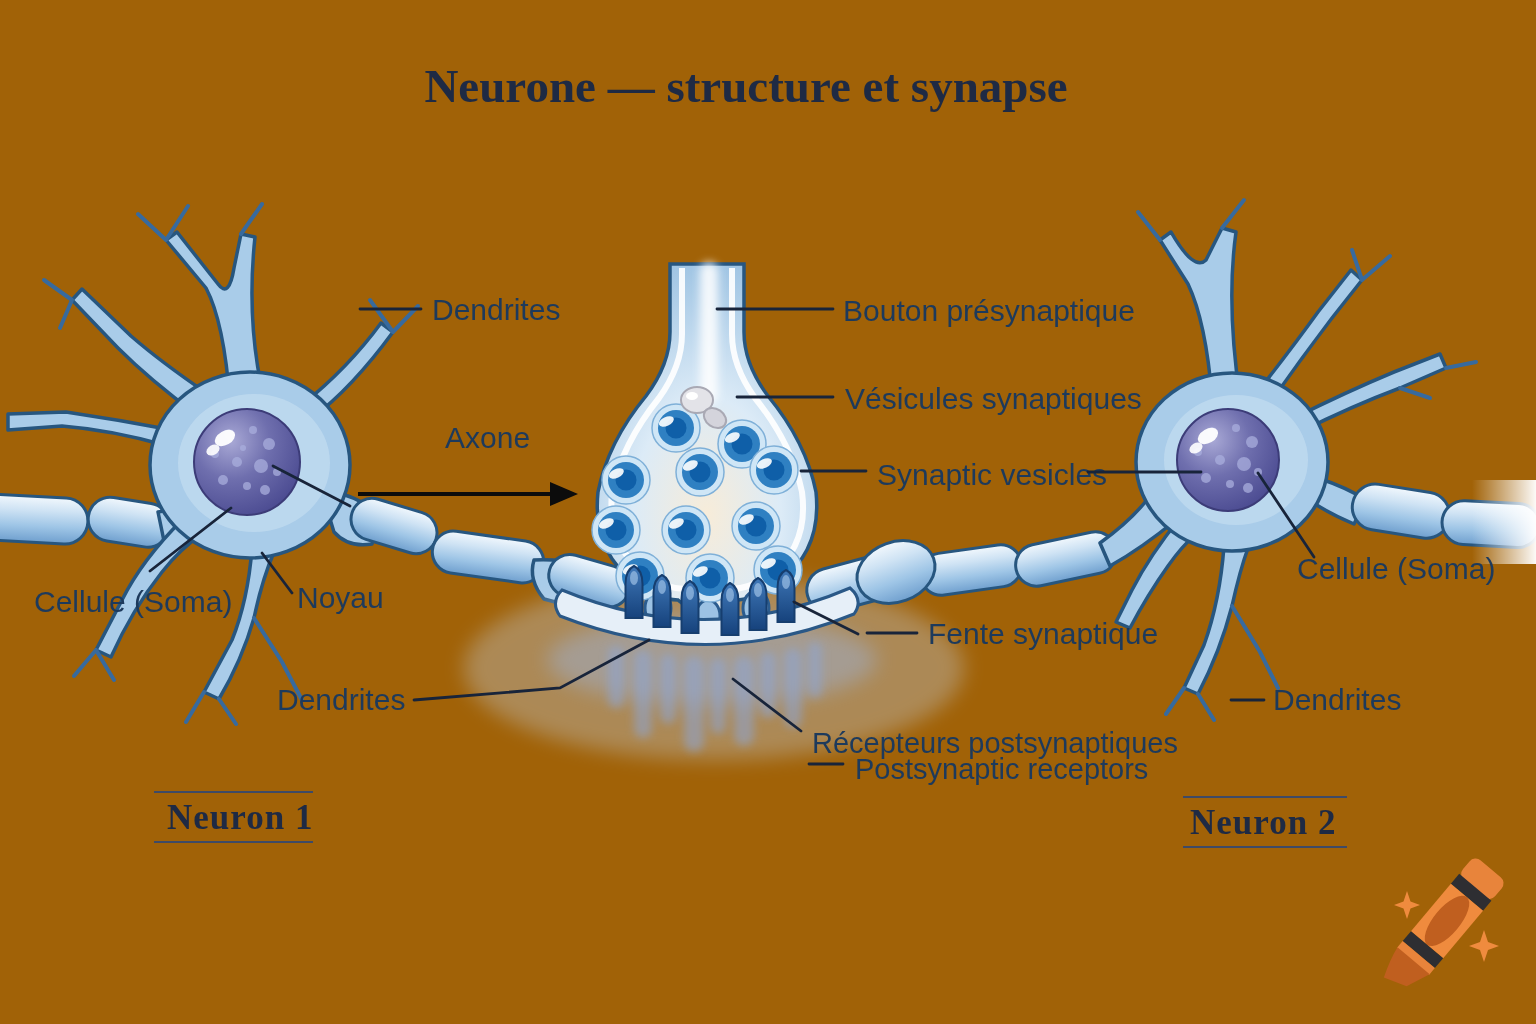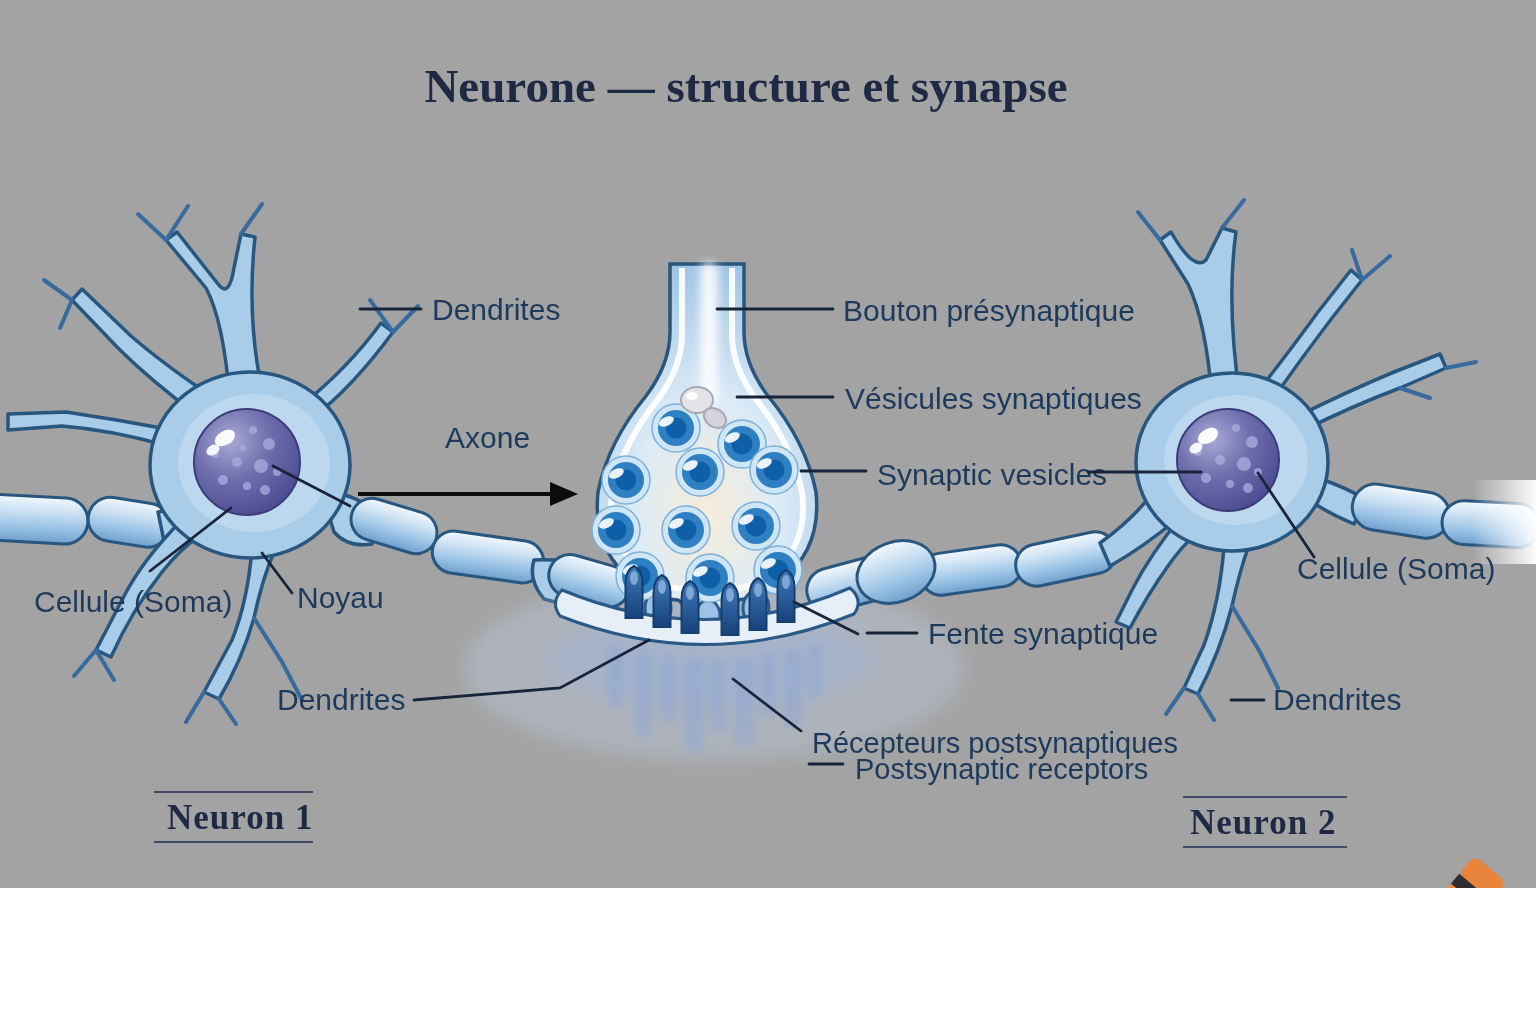--- a/index.html
+++ b/index.html
@@ -1,16 +1,16 @@
 <!DOCTYPE html>
 <html><head>
 <meta charset="utf-8">
 <style>
   html,body{margin:0;padding:0;background:#ffffff;}
-  .stage{position:relative;width:1536px;height:888px;background:#a3a3a3;overflow:hidden;
+  .stage{position:relative;width:1536px;height:1024px;background:#a16207;overflow:hidden;
          font-family:"Liberation Sans",sans-serif;}
   svg{display:block;}
   .lbl{font-family:"Liberation Sans",sans-serif;font-size:30px;fill:#1d3a5c;}
   .lbl-sm{font-family:"Liberation Sans",sans-serif;font-size:29px;fill:#1d3a5c;}
   .title{font-family:"Liberation Serif",serif;font-size:47px;font-weight:bold;fill:#1e2a44;}
   .neuron-tag{font-family:"Liberation Serif",serif;font-size:35px;font-weight:bold;fill:#1e2a44;letter-spacing:1px;}
   .ptr{stroke:#18243a;stroke-width:2.8;stroke-linecap:round;fill:none;}
   .rule{stroke:#3e4a66;stroke-width:2;}
   .body-fill{fill:#a9cce9;stroke:#27567f;stroke-width:3.5;stroke-linejoin:round;}
   .cap{fill:url(#axonGrad);stroke:#27567f;stroke-width:3;}

